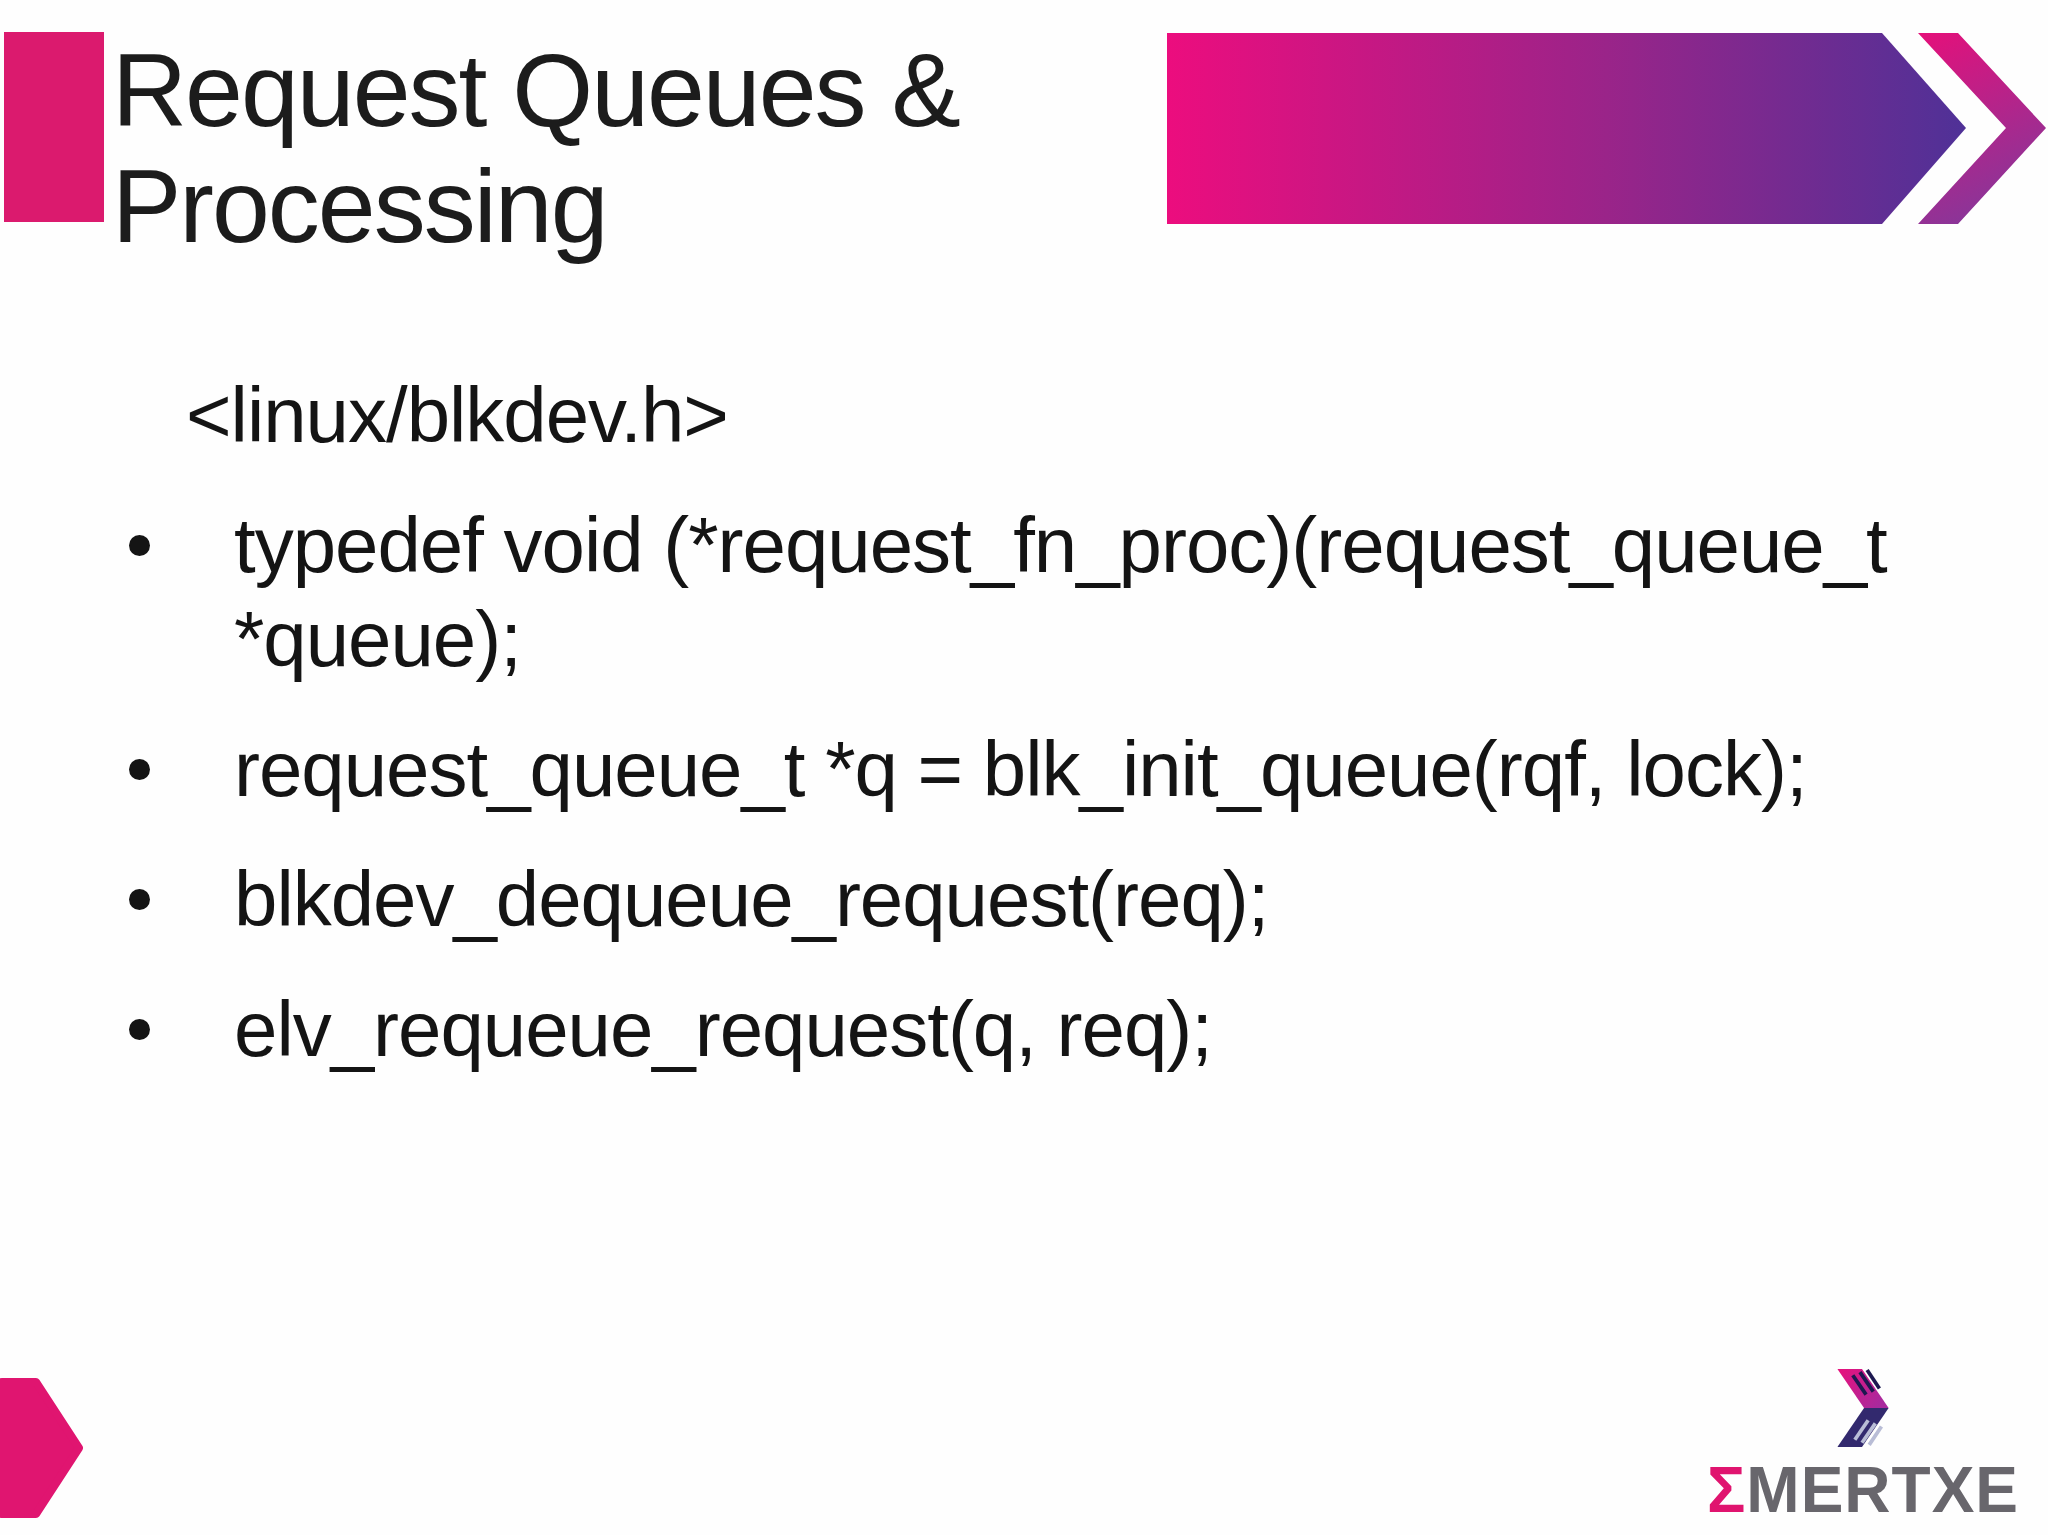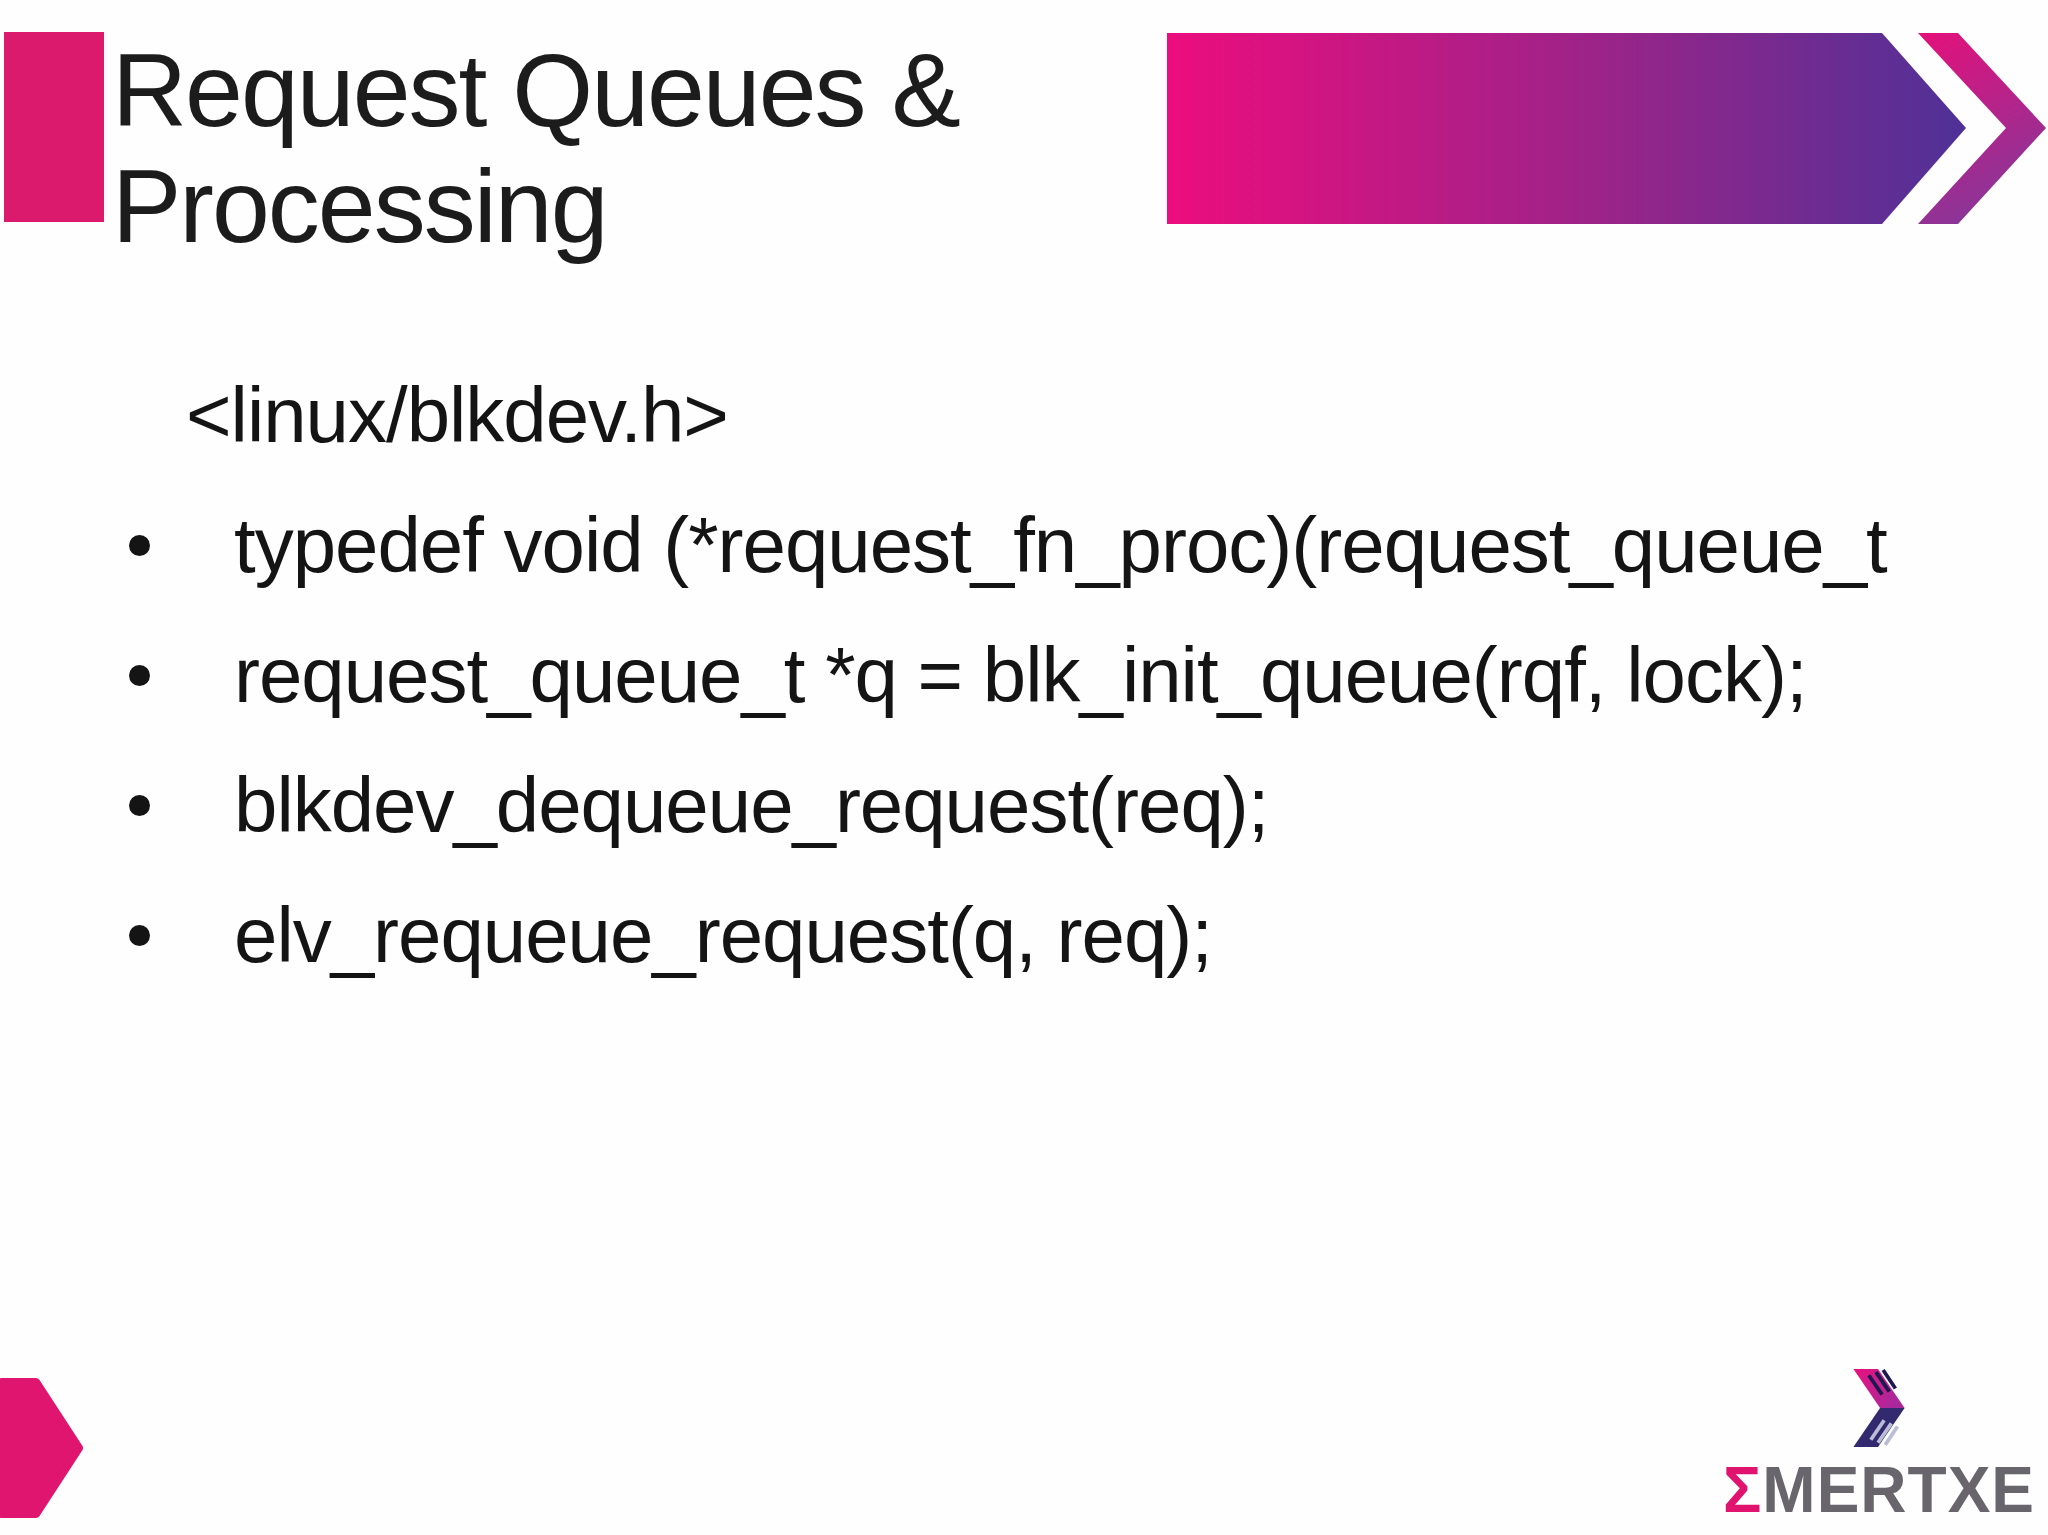--- a/index.html
+++ b/index.html
@@ -20,21 +20,21 @@
            line-height:94px;letter-spacing:-1px;color:#141414;}
   .hdr-line{margin:12px 0 36px 0;}
   ul.bullets{list-style:none;margin:0;padding:0;}
   ul.bullets li{position:relative;margin:0 0 36px 0;}
   ul.bullets li::before{content:"";position:absolute;left:-57px;top:37px;width:21px;height:21px;
                         border-radius:50%;background:#141414;}
   .b-line{display:block;white-space:nowrap;margin-left:48px;}
   
   .corner-arrow-svg{position:absolute;left:0;top:1376px;width:84px;height:148px;}
   
-  .logo{position:absolute;right:13px;bottom:8px;text-align:right;}
+  .logo{position:absolute;right:29px;bottom:8px;text-align:right;}
   .logo-icon-svg{display:block;margin:0 auto 2px 118px;width:74px;height:84px;}
   .logo-text{font-size:64px;font-weight:700;letter-spacing:1px;color:#68666c;white-space:nowrap;}
   .logo-text .sigma{color:#e0146f;}
 </style>
 </head>
 <body>
 
 <div class="slide">
 
   <div class="accent-bar"></div>
@@ -59,20 +59,21 @@
     <polygon points="0,0 715,0 799,95 715,191 0,191" fill="url(#bannerGrad)"></polygon>
     <polygon points="751,0 791,0 879,95 791,191 751,191 839,95" fill="url(#chevGrad)"></polygon>
   </svg>
 
   <div class="content">
     <p class="hdr-line">&lt;linux/blkdev.h&gt;</p>
 
     <ul class="bullets">
       <li>
         <span class="b-line">typedef void (*request_fn_proc)(request_queue_t</span>
+        <span class="b-line">*queue);</span>
       </li>
       <li>
         <span class="b-line">request_queue_t *q = blk_init_queue(rqf, lock);</span>
       </li>
       <li>
         <span class="b-line">blkdev_dequeue_request(req);</span>
       </li>
       <li>
         <span class="b-line">elv_requeue_request(q, req);</span>
       </li>

